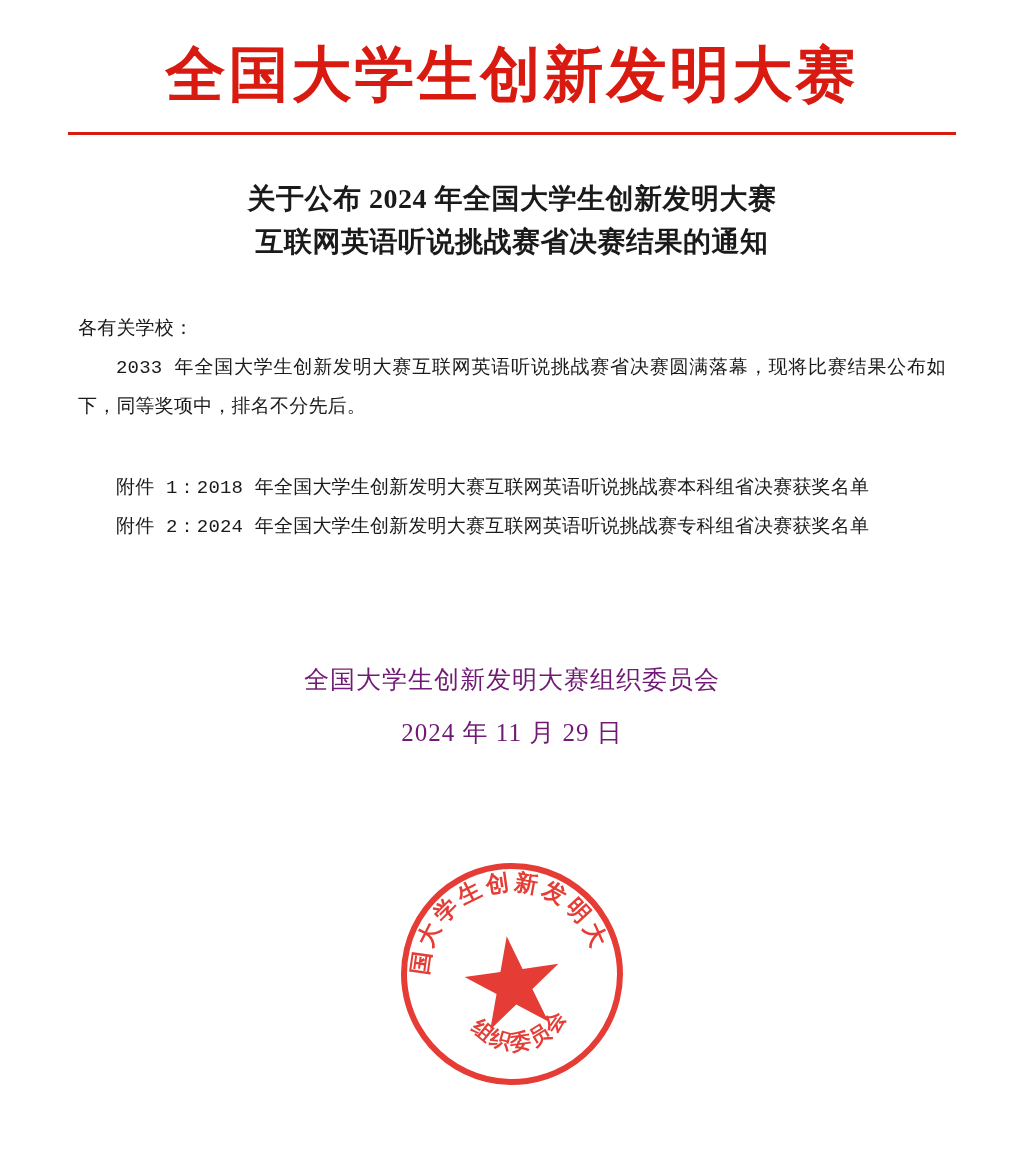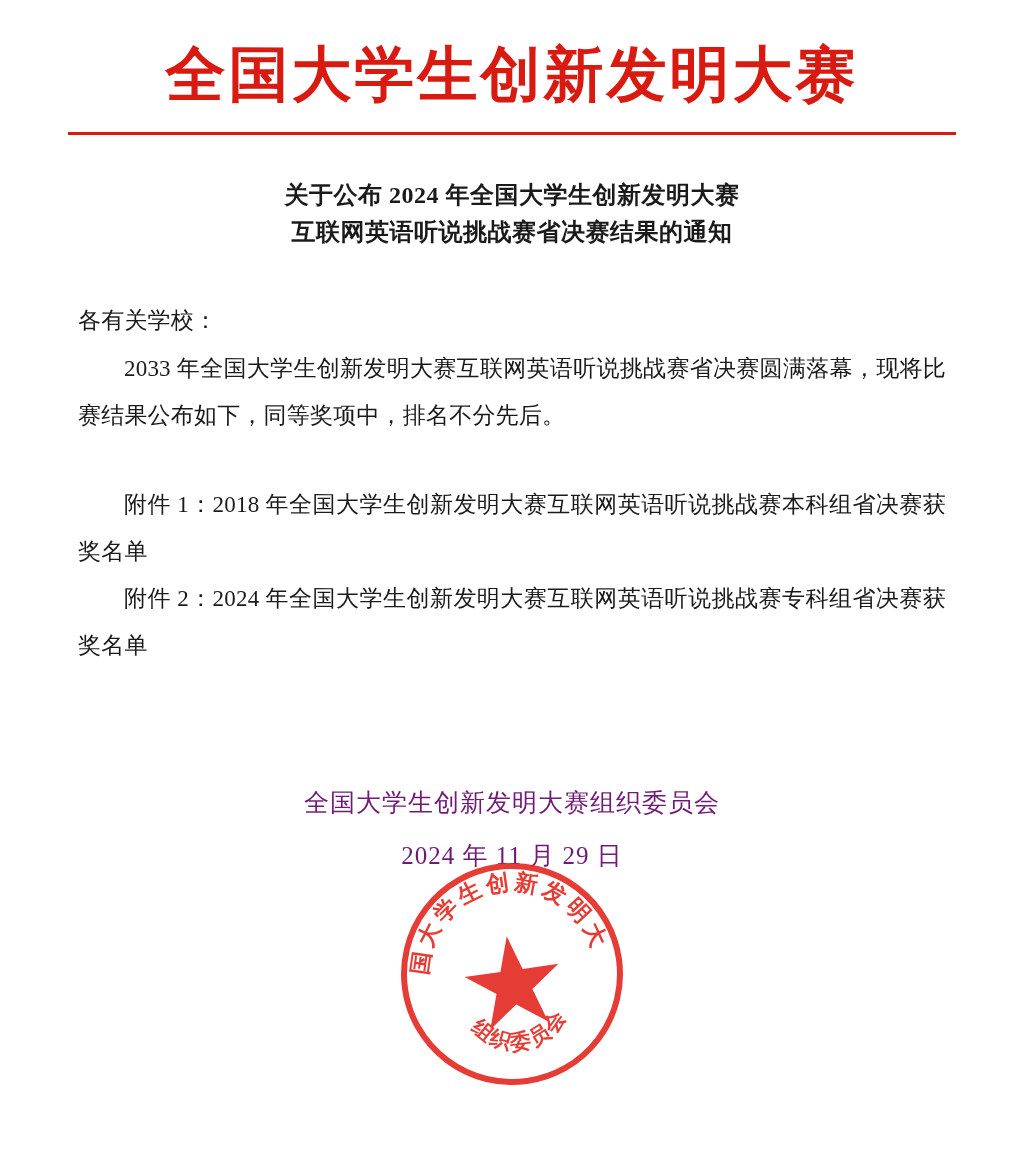--- a/index.html
+++ b/index.html
@@ -41,39 +41,40 @@
     margin: 24px 8px 0 8px;
     height: 3px;
     background: #d81a10;
   }
 
   
   .doc-title {
     margin-top: 42px;
     text-align: center;
     font-weight: bold;
-    font-size: 24px;
+    font-size: 28px;
     line-height: 1.55;
     letter-spacing: 0.5px;
   }
   .doc-title div {
     white-space: nowrap;
   }
 
   
   .body-block {
     margin-top: 46px;
     padding: 0 18px;
   }
   .para {
-    font-size: 23px;
+    font-size: 19px;
     line-height: 2.05;
     text-align: justify;
     text-justify: inter-ideograph;
     letter-spacing: 0.2px;
+    font-family: Liberation Mono, monospace;
   }
   .indent {
     text-indent: 2em;
   }
   .spacer-gap {
     height: 42px;
   }
 
   
   .signature {

